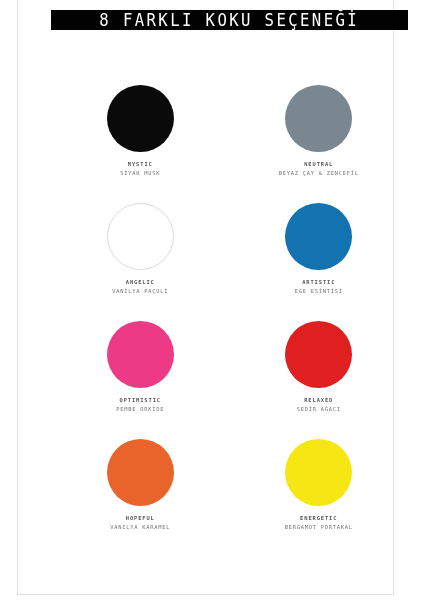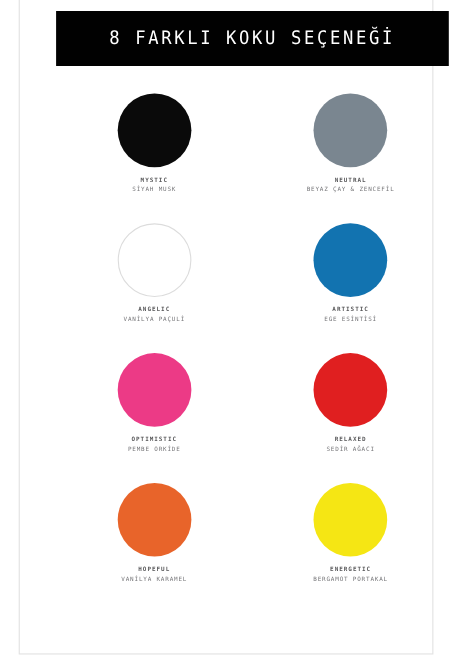--- a/index.html
+++ b/index.html
@@ -32,21 +32,21 @@
     border: 1px solid #e2e2e2;
     box-sizing: border-box;
   }
 
   
   .banner {
     position: absolute;
     left: 33px;
     top: 13px;
     width: 357px;
-    height: 50px;
+    height: 20px;
     background: #010101;
     display: flex;
     align-items: center;
     justify-content: center;
     box-sizing: border-box;
     text-align: right;
   }
   .banner-title {
     color: #ffffff;
     font-family: "DejaVu Sans Mono", "Liberation Mono", monospace;

